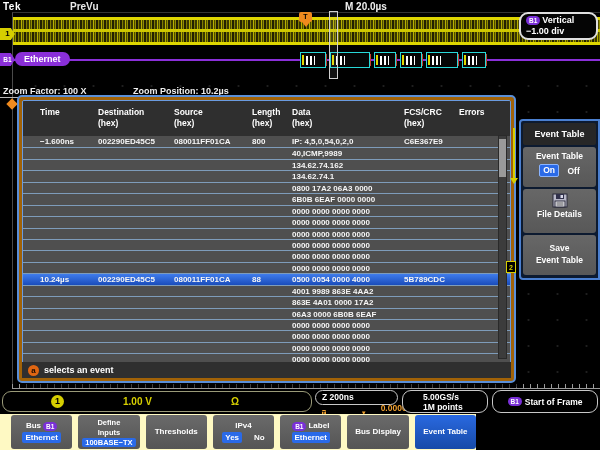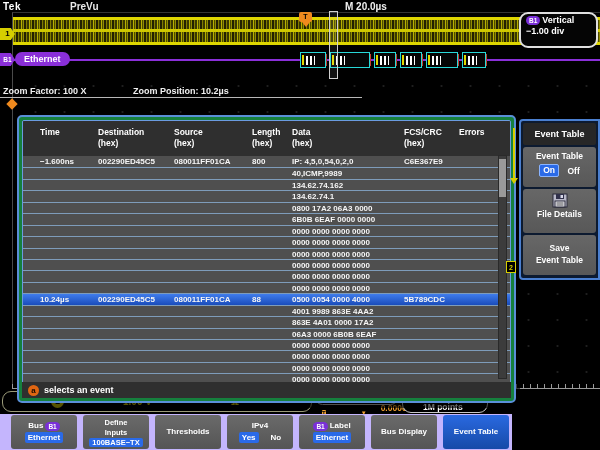--- a/index.html
+++ b/index.html
@@ -49,36 +49,36 @@
   .pkt .pkt-end { position:absolute; right:-2px; top:1px; width:1px; height:12px; background:#c04030; }
 
   
   .trig-marker { position:absolute; left:299px; top:12px; width:13px; height:10px; background:#f08a1e;
     border-radius:2px; color:#000; font-size:7px; font-weight:bold; text-align:center; line-height:10px; z-index:3; }
   .trig-marker::after { content:""; position:absolute; left:2.5px; top:10px; border:4px solid transparent; border-top:5px solid #f08a1e; }
   .zoom-window { position:absolute; left:329px; top:11px; width:9px; height:68px;
     border:1px solid #d0d0d0; background:rgba(255,255,255,0.07); z-index:3; }
 
   
-  .vert-badge { position:absolute; left:519px; top:12px; width:79px; height:36px; background:#050505;
+  .vert-badge { position:absolute; left:519px; top:12px; width:79px; height:28px; background:#050505;
     border:2px solid #e0e0e0; border-radius:9px; z-index:4; padding:1px 5px; font-size:9px; font-weight:bold; }
   .vert-badge .row { display:flex; align-items:center; gap:2px; line-height:11px; }
   .b1pill { display:inline-block; background:#7a2fd8; color:#fff; font-size:6.5px; font-weight:bold;
     border-radius:6px; padding:0 3px; line-height:9px; }
 
   
   .zoom-bar { position:absolute; left:0; top:86px; width:362px; height:12px; border-bottom:1px solid #b8b8b8; z-index:1; }
   .zoom-bar span { position:absolute; top:0; font-size:9px; font-weight:bold; color:#f0f0f0; }
   .zf { left:3px; } .zp { left:133px; }
   .knob-marker { position:absolute; left:8px; top:100px; width:8px; height:8px; background:#f08a1e;
     transform:rotate(45deg); z-index:2; }
 
   
-  .et-window { position:absolute; left:17px; top:95px; width:499px; height:288px; background:#15803d;
-    border:2px solid #5a8fd8; border-radius:5px; z-index:3; box-shadow:4px 5px 0 rgba(0,0,0,0.6);margin-top:20px; }
+  .et-window { position:absolute; left:17px; top:95px; width:499px; height:288px; background:#a16207;
+    border:2px solid #5a8fd8; border-radius:5px; z-index:3; box-shadow:4px 5px 0 rgba(0,0,0,0.6); }
   .et-inner { position:absolute; left:3px; top:3px; width:489px; height:264px;
     border:1px solid #6a9be0; border-radius:2px; overflow:hidden; background:#4f4f4f; }
   .et-header { position:relative; height:35px; background:#2f2f2f; font-size:8.5px; font-weight:bold; color:#fff; }
   .hcell { position:absolute; top:6px; line-height:11px; }
   .et-rows { position:relative; height:229px; background:#4f4f4f; }
   .et-row { position:relative; height:11.45px; border-top:1px solid #7e9cba; font-size:8px; font-weight:bold; color:#f6f6f6; }
   .et-row:first-child { border-top:none; }
   .et-row.selected { background:linear-gradient(180deg,#3f7cec,#1a4cba); }
   .cell { position:absolute; top:0; line-height:11px; white-space:pre; }
   .c-time { left:17px; } .c-dest { left:75px; } .c-src { left:151px; } .c-len { left:229px; }
@@ -125,21 +125,21 @@
   .ch1-ohm { position:absolute; left:228px; top:4px; color:#d6ce00; font-size:10px; }
   .sb-z { left:315px; top:0; width:83px; height:15px; padding:1px 0 0 6px; }
   .sb-z .l2 { color:#f0a030; display:flex; align-items:center; gap:14px; margin-top:1px; }
   .tico { display:inline-block; width:7px; height:7px; background:#f0a030; color:#000; font-size:6px;
     font-weight:bold; text-align:center; line-height:7px; border-radius:1px; }
   .arr { font-size:7px; } .tridown { font-size:6px; }
   .sb-rate { left:402px; top:0; width:86px; height:23px; padding:1px 0 0 20px; line-height:10px; }
   .sb-b1 { left:492px; top:0; width:106px; height:23px; display:flex; align-items:center; justify-content:center; gap:3px; }
 
   
-  .bottom-menu { position:absolute; left:0; top:414px; width:512px; height:36px; background:#c4b5fd;
+  .bottom-menu { position:absolute; left:0; top:414px; width:476px; height:36px; background:#fef9c3;
     display:flex; gap:6px; padding:1px 0 0 11px; }
   .bm-btn { width:66px; height:34px; background:linear-gradient(#6a6a6a,#555); border-radius:3px;
     color:#fff; font-size:8px; font-weight:bold; text-align:center; display:flex; flex-direction:column;
     justify-content:center; align-items:center; gap:1px; line-height:10px; }
   .bm-btn.active { background:linear-gradient(#2a69e0,#164aa8); }
   .bluepill { background:#2a6ae8; border-radius:2px; padding:0 3px; line-height:11px; display:inline-block; }
   .bm-row { display:flex; align-items:center; gap:2px; }
   .bm-small { font-size:7.5px; line-height:9px; }
 </style>
 </head>
@@ -464,20 +464,24 @@
         <span class="tico">T</span>
           <span class="arr">→</span>
           <span class="tridown">▼</span>
           <span>0.00000 s</span>
       </div>
     </div>
     <div class="sb-box sb-rate">
       <div>5.00GS/s</div>
       <div>1M points</div>
     </div>
+    <div class="sb-box sb-b1">
+      <span class="b1pill">B1</span>
+      <span>Start of Frame</span>
+    </div>
   </div>
 
   <div class="bottom-menu">
     <div class="bm-btn">
       <div class="bm-row">
         <span>Bus</span>
         <span class="b1pill">B1</span>
       </div>
       <span class="bluepill">Ethernet</span>
     </div>

